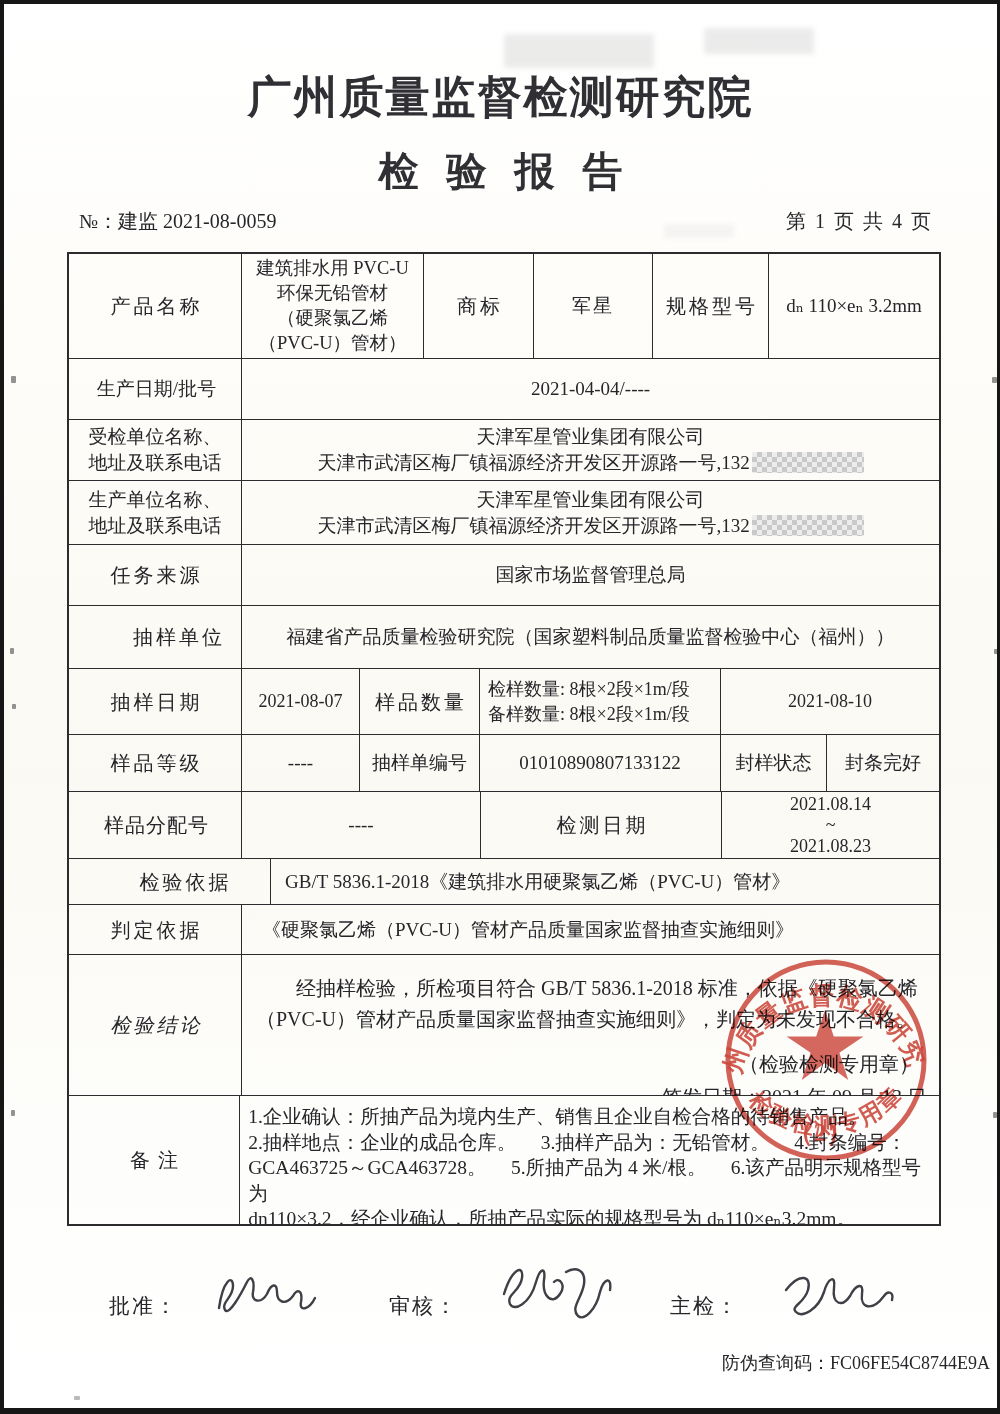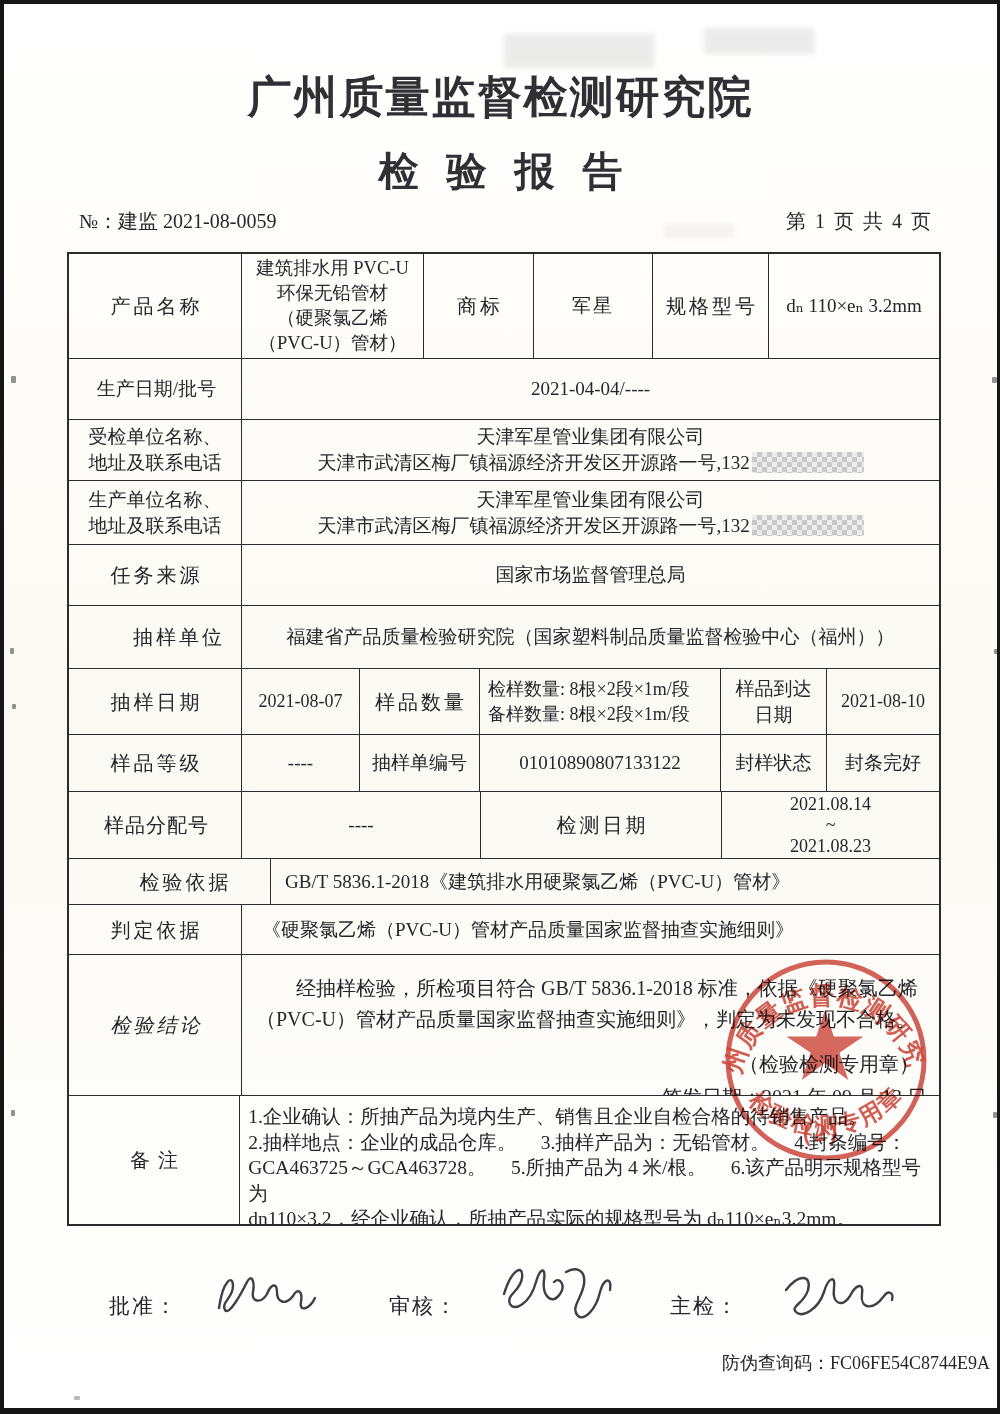--- a/index.html
+++ b/index.html
@@ -144,24 +144,20 @@
     </div>
 
     <div class="trow" style="height:66px;">
       <div class="tcell tlabel" style="width:172px;">抽样日期</div>
       <div class="tcell sm" style="width:118px;">2021-08-07</div>
       <div class="tcell tlabel" style="width:120px;">样品数量</div>
       <div class="tcell sm left-align" style="width:241px;padding-left:8px;">
         <div>检样数量: 8根×2段×1m/段</div>
         <div>备样数量: 8根×2段×1m/段</div>
       </div>
-      <div class="tcell" style="width:106px;font-size:19px;">
-        <div>样品到达</div>
-        <div>日期</div>
-      </div>
       <div class="tcell sm grow">2021-08-10</div>
     </div>
 
     <div class="trow" style="height:57px;">
       <div class="tcell tlabel" style="width:172px;">样品等级</div>
       <div class="tcell" style="width:118px;">----</div>
       <div class="tcell" style="width:120px;font-size:19px;">抽样单编号</div>
       <div class="tcell" style="width:241px;">01010890807133122</div>
       <div class="tcell" style="width:106px;font-size:19px;">封样状态</div>
       <div class="tcell grow">封条完好</div>

